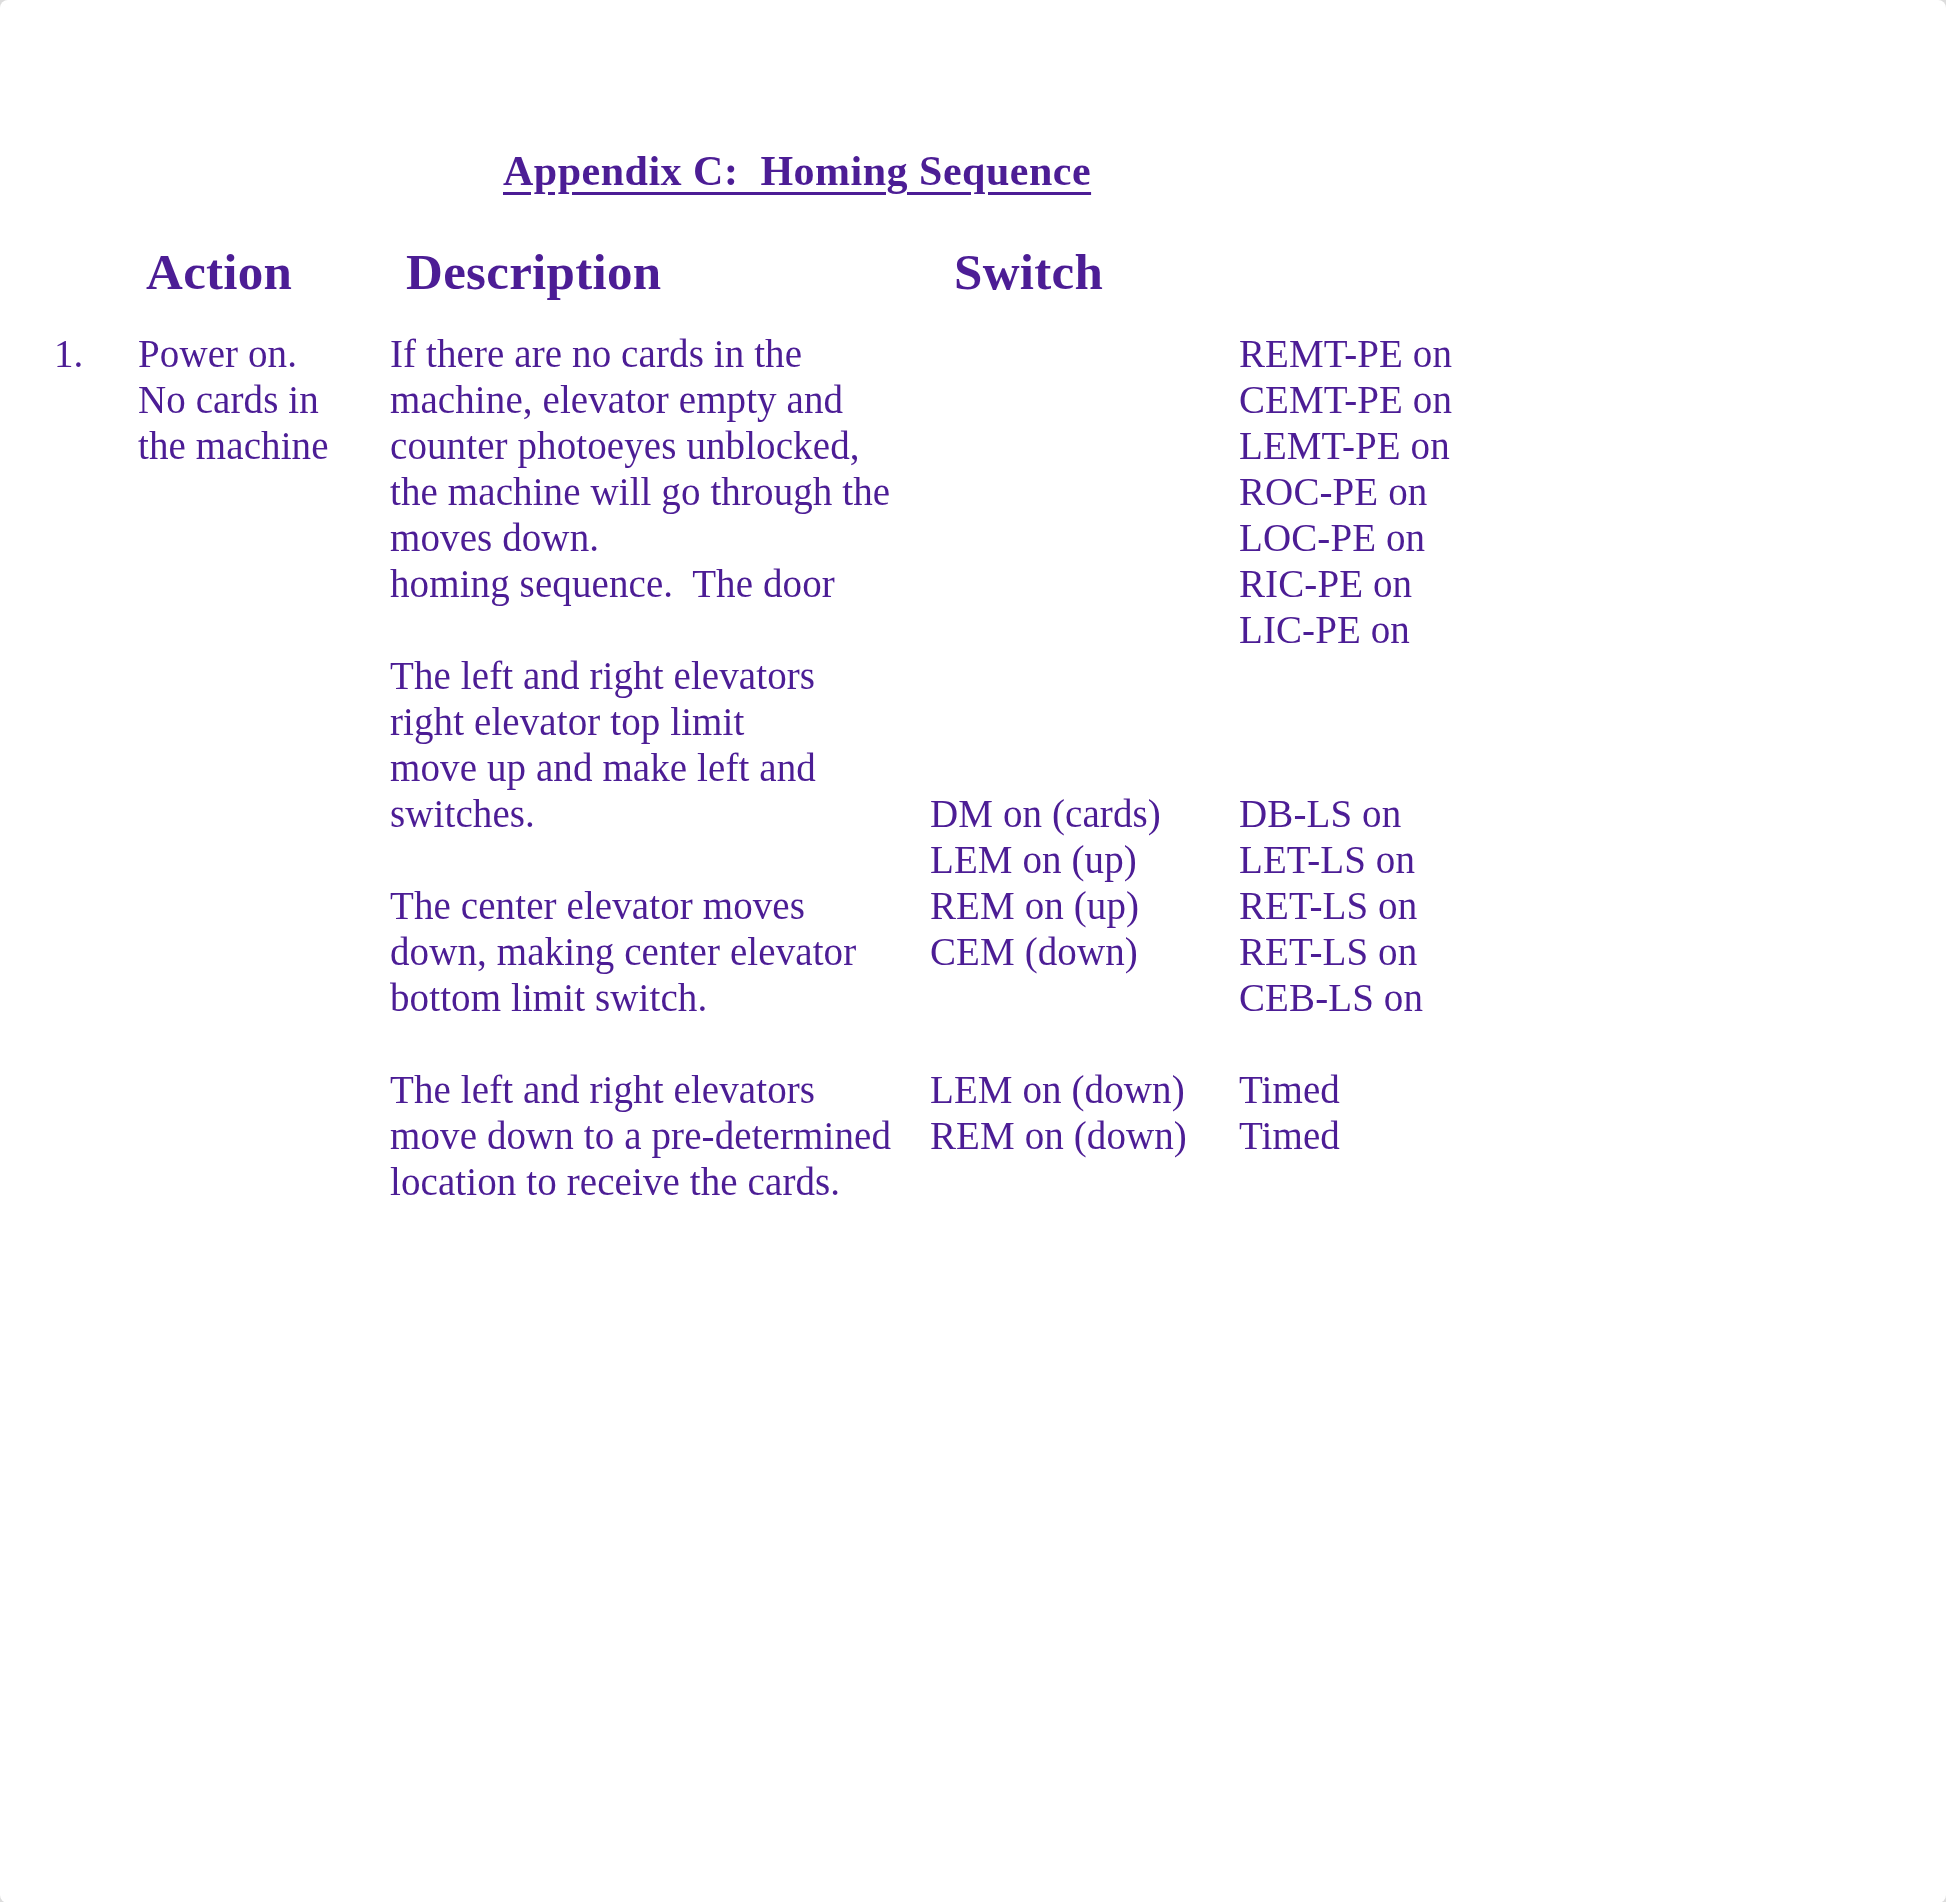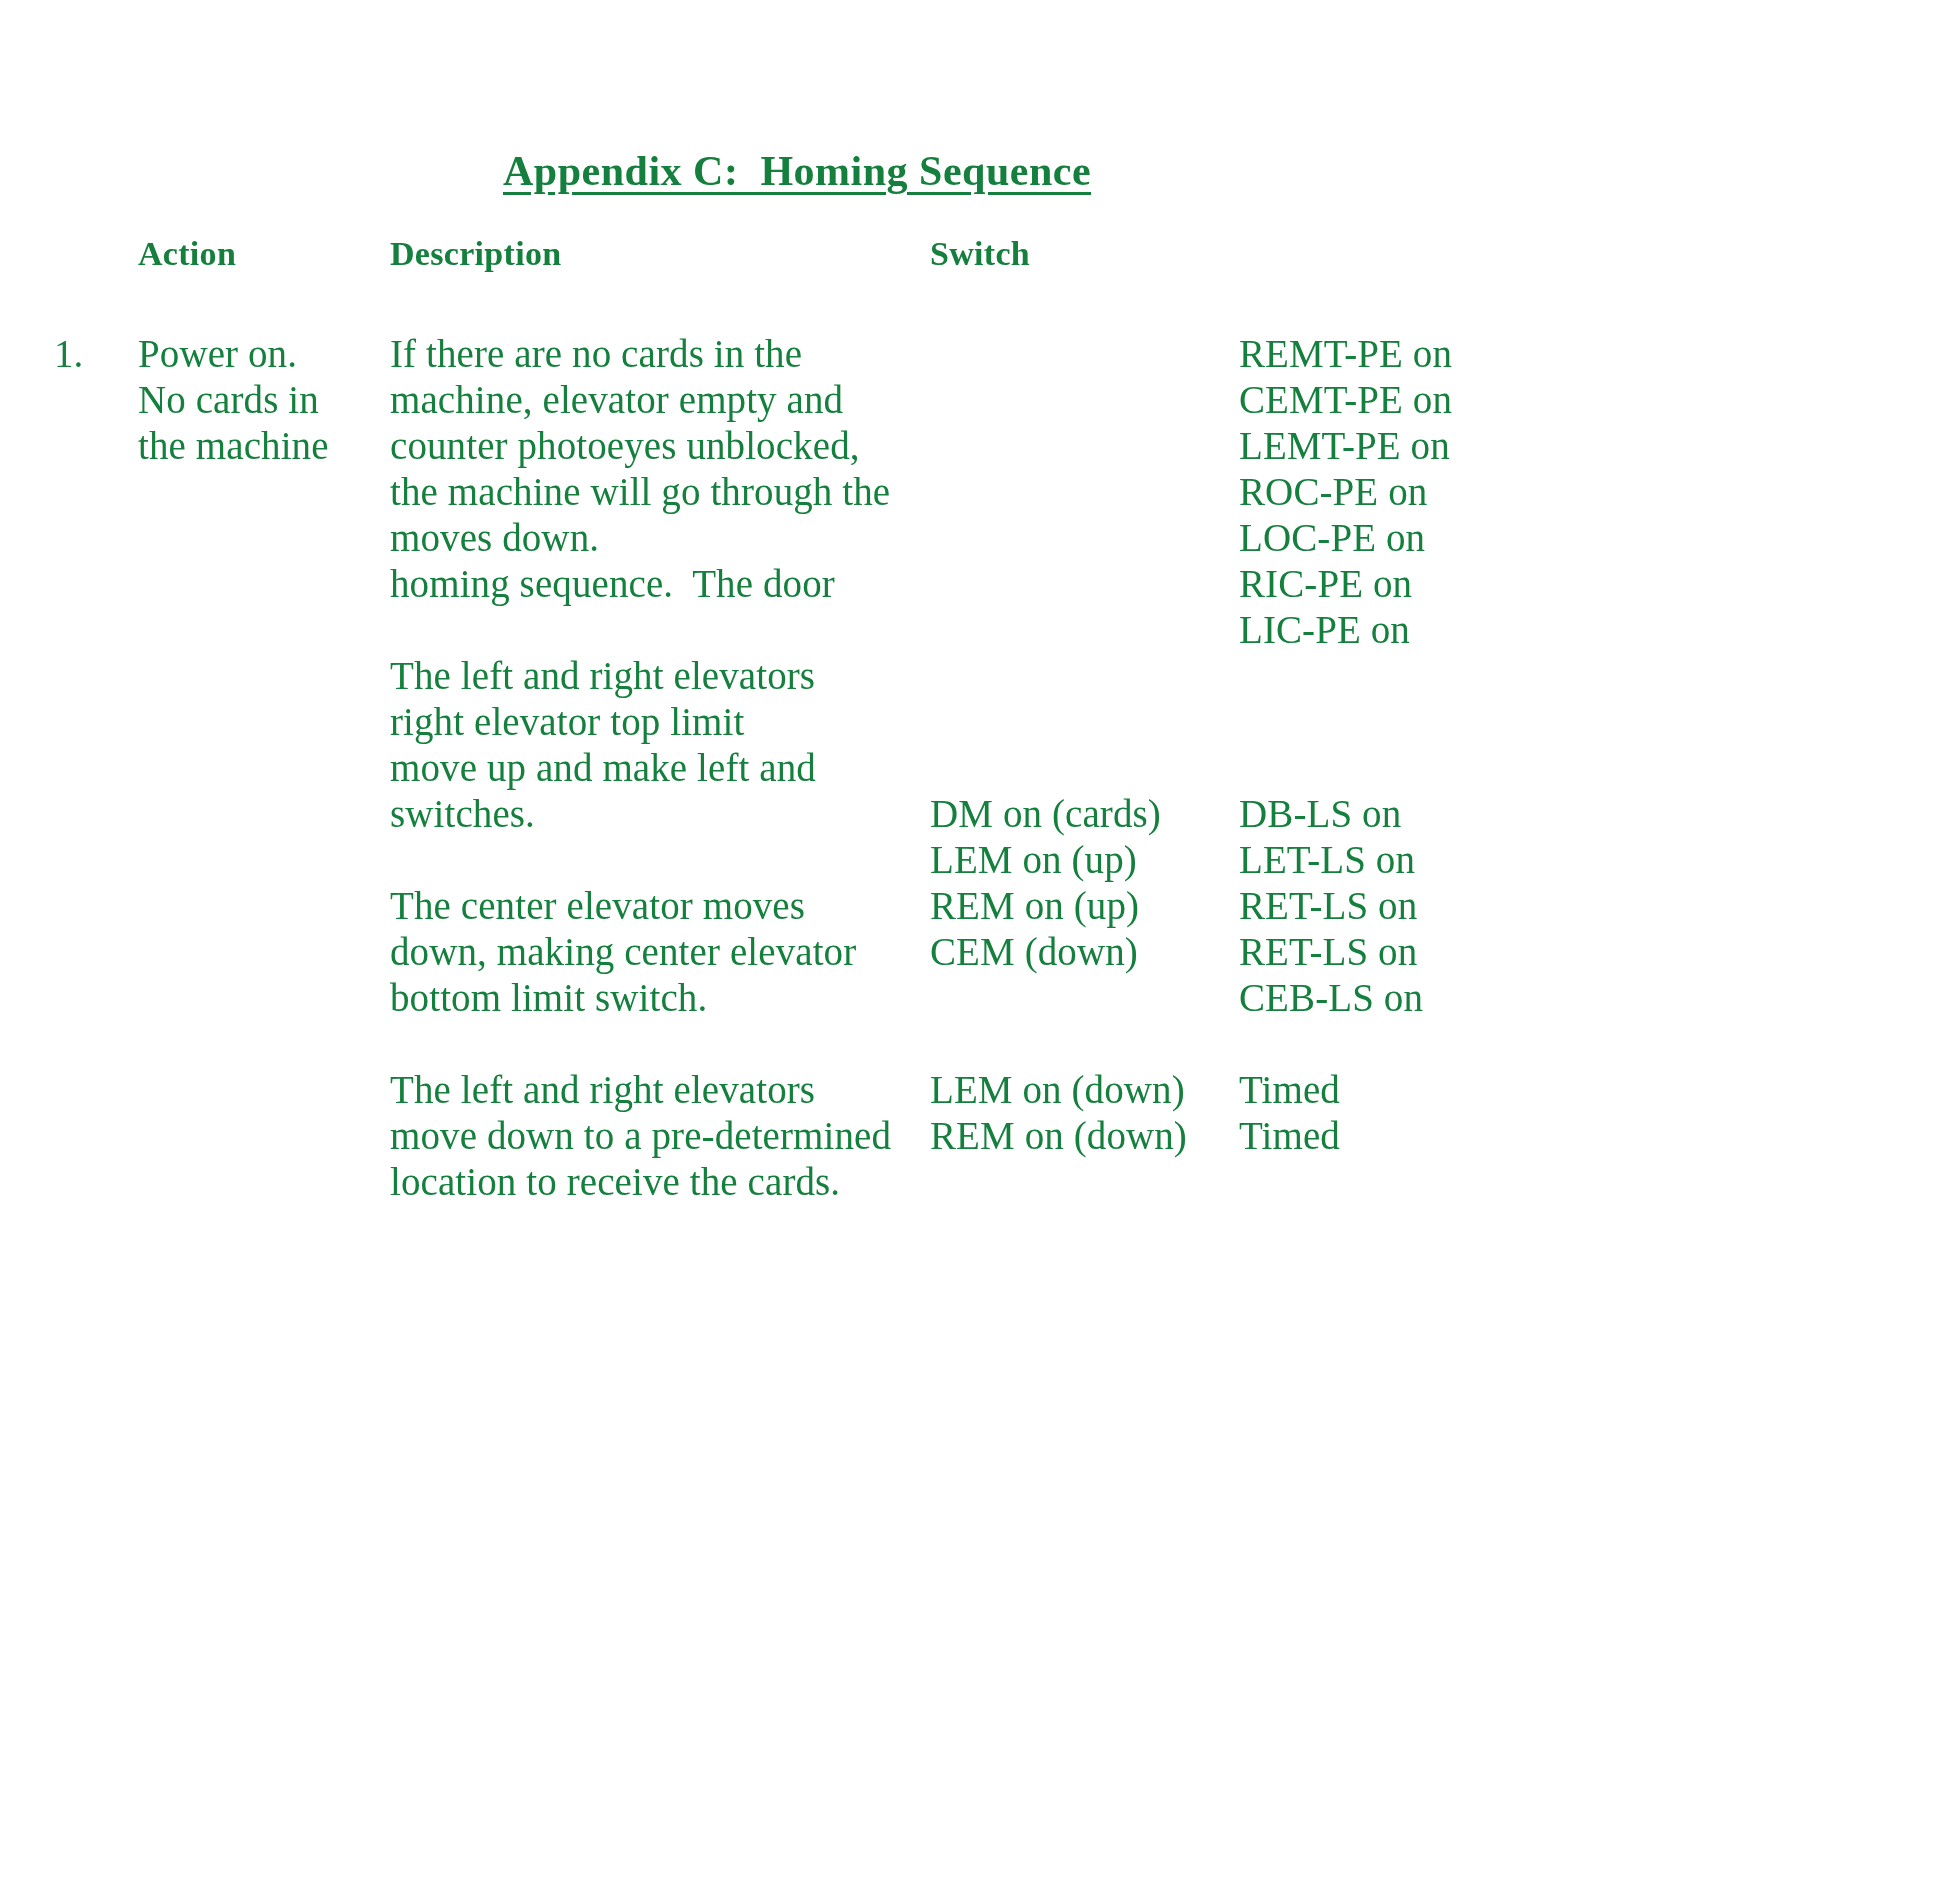--- a/index.html
+++ b/index.html
@@ -6,22 +6,23 @@
     margin: 0;
     padding: 0;
     background: #dcdcdc;
   }
   .page {
     position: relative;
     width: 1946px;
     height: 1903px;
     background: #ffffff;
     font-family: "Liberation Serif", "DejaVu Serif", serif;
-    color: #15803d;
+    color: #4c1d95;
     overflow: hidden;
+    border-radius: 8px;
   }
   .doc-title {
     position: absolute;
     left: 503px;
     top: 147px;
     font-size: 42px;
     font-weight: 700;
     letter-spacing: 0.5px;
     text-decoration: underline;
     text-decoration-thickness: 3px;
@@ -29,25 +30,26 @@
     white-space: pre;
   }
   .grid-row {
     display: grid;
     grid-template-columns: 84px 252px 540px 309px 317px;
     align-items: start;
   }
   .headers {
     position: absolute;
     left: 54px;
-    top: 235px;
+    top: 243px;
     width: 1841px;
     font-weight: 700;
-    font-size: 34px;
+    font-size: 51px;
     letter-spacing: 0.3px;
+    gap: 8px;
   }
   .rows {
     position: absolute;
     left: 54px;
     top: 331px;
     width: 1841px;
     font-size: 39px;
     line-height: 46px;
     letter-spacing: 0.1px;
   }

